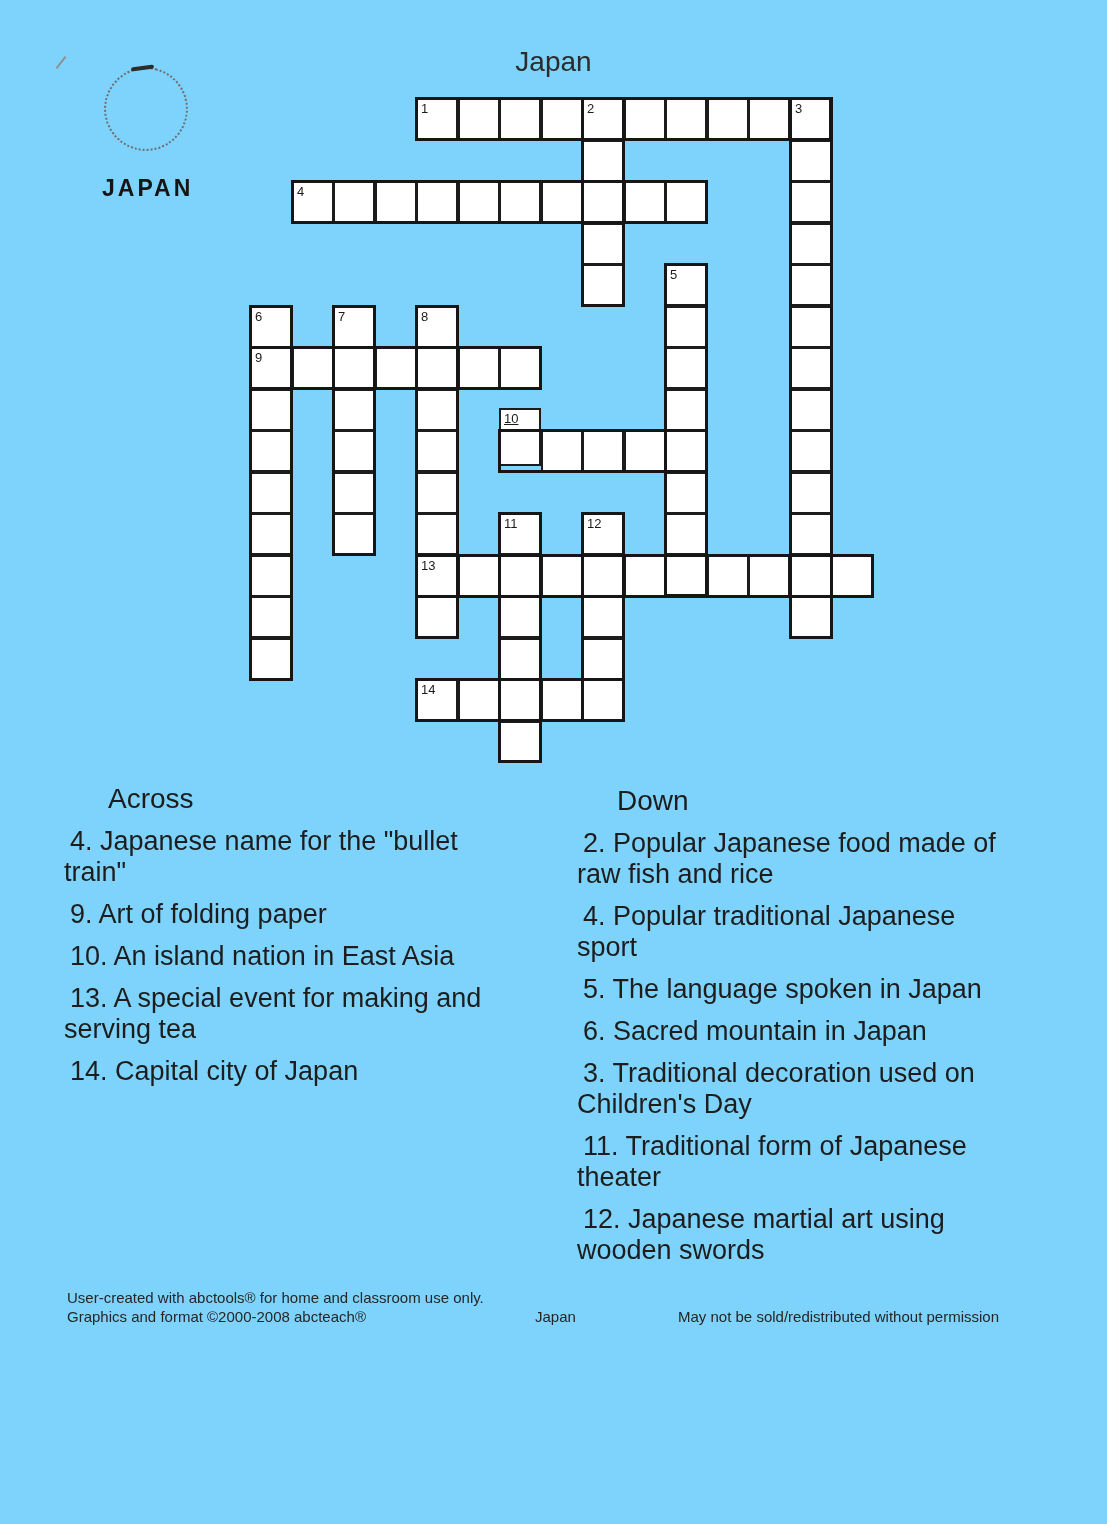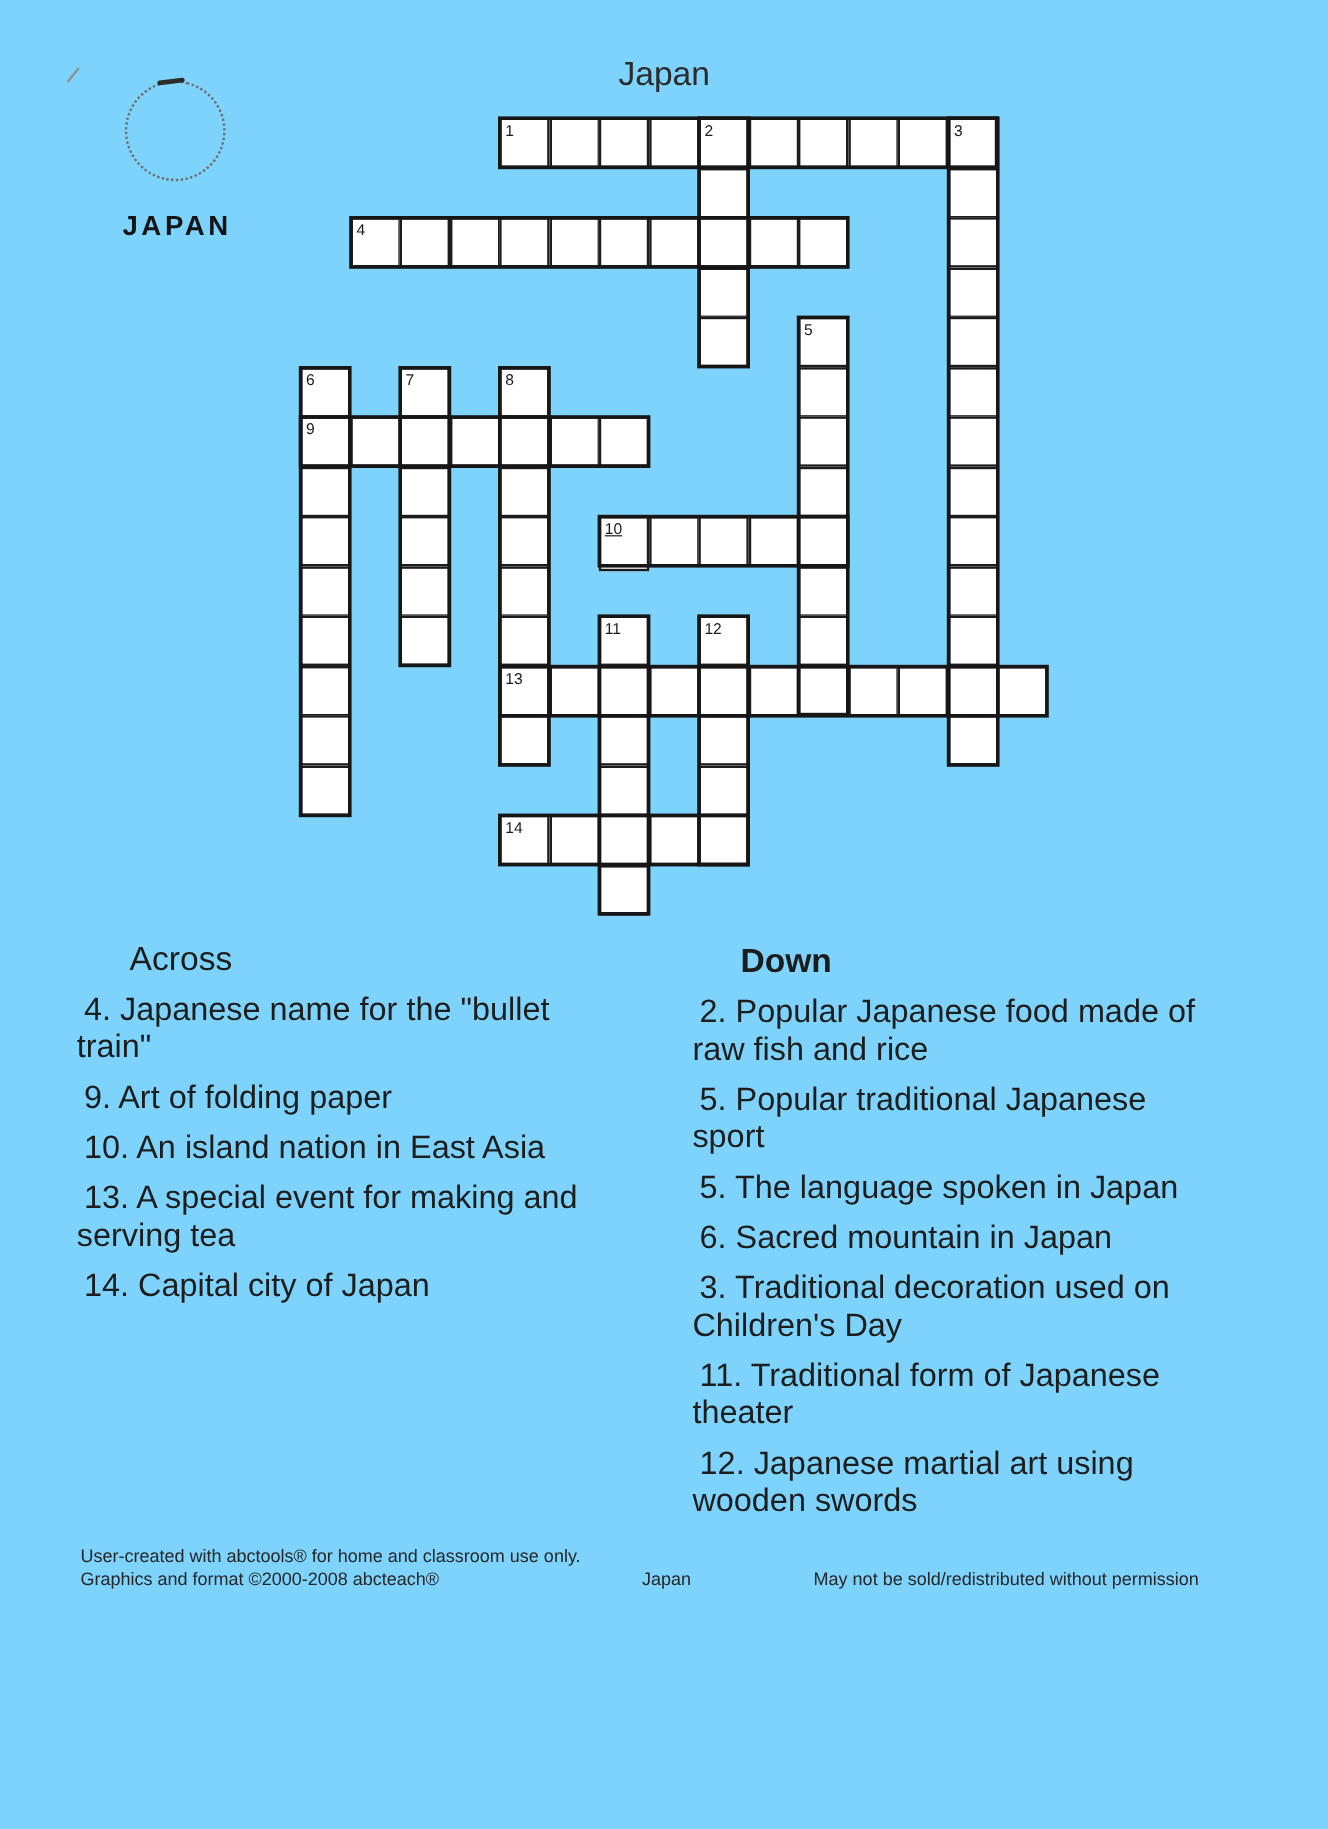--- a/index.html
+++ b/index.html
@@ -71,21 +71,21 @@
     box-sizing: border-box;
     border: 3px solid #161616;
     pointer-events: none;
     z-index: 2;
   }
   .clues-col { position: absolute; width: 500px; }
   .clues-col.across { left: 64px; top: 783px; }
   .clues-col.down  { left: 577px; top: 785px; }
   .clues-header { font-size: 28px; line-height: 32px; color: #1c1c1c; }
   .across .clues-header { margin-left: 44px; }
-  .down   .clues-header { margin-left: 40px; font-weight: bold; }
+  .down   .clues-header { margin-left: 40px; }
   .clue {
     font-size: 27px;
     line-height: 31px;
     margin: 11px 0 0 0;
     white-space: pre-line;
     text-indent: 6px;
     color: #1d1d1d;
   }
   .footer-line1 {
     position: absolute;
@@ -194,21 +194,21 @@
       <div class="cell" style="left: 416px; top: 472px; width: 42px; height: 42px;"></div>
       <div class="cell" style="left: 416px; top: 513px; width: 42px; height: 42px;"></div>
       <div class="cell" style="left: 416px; top: 555px; width: 42px; height: 42px;">
         <span class="cellnum">13</span>
       </div>
       <div class="cell" style="left: 416px; top: 596px; width: 42px; height: 42px;"></div>
       <div class="cell" style="left: 292px; top: 347px; width: 42px; height: 42px;"></div>
       <div class="cell" style="left: 375px; top: 347px; width: 42px; height: 42px;"></div>
       <div class="cell" style="left: 458px; top: 347px; width: 42px; height: 42px;"></div>
       <div class="cell" style="left: 499px; top: 347px; width: 42px; height: 42px;"></div>
-      <div class="cell" style="left: 499px; top: 430px; width: 42px; height: 46px; text-decoration: underline;">
+      <div class="cell" style="left: 499px; top: 408px; width: 42px; height: 58px; text-decoration: underline;">
         <span class="cellnum">10</span>
       </div>
       <div class="cell" style="left: 541px; top: 430px; width: 42px; height: 42px;"></div>
       <div class="cell" style="left: 582px; top: 430px; width: 42px; height: 42px;"></div>
       <div class="cell" style="left: 624px; top: 430px; width: 42px; height: 42px;"></div>
       <div class="cell" style="left: 499px; top: 513px; width: 42px; height: 42px;">
         <span class="cellnum">11</span>
       </div>
       <div class="cell" style="left: 499px; top: 555px; width: 42px; height: 42px;"></div>
       <div class="cell" style="left: 499px; top: 596px; width: 42px; height: 42px;"></div>
@@ -260,21 +260,21 @@
 serving tea</p>
         <p class="clue">14. Capital city of Japan</p>
       </div>
   </div>
 
   <div class="clues-col down">
     <div class="clues-header">Down</div>
     <div class="clue-list">
         <p class="clue">2. Popular Japanese food made of
 raw fish and rice</p>
-        <p class="clue">5. Popular traditional Japanese
+        <p class="clue">4. Popular traditional Japanese
 sport</p>
         <p class="clue">5. The language spoken in Japan</p>
         <p class="clue">6. Sacred mountain in Japan</p>
         <p class="clue">3. Traditional decoration used on
 Children's Day</p>
         <p class="clue">11. Traditional form of Japanese
 theater</p>
         <p class="clue">12. Japanese martial art using
 wooden swords</p>
       </div>

